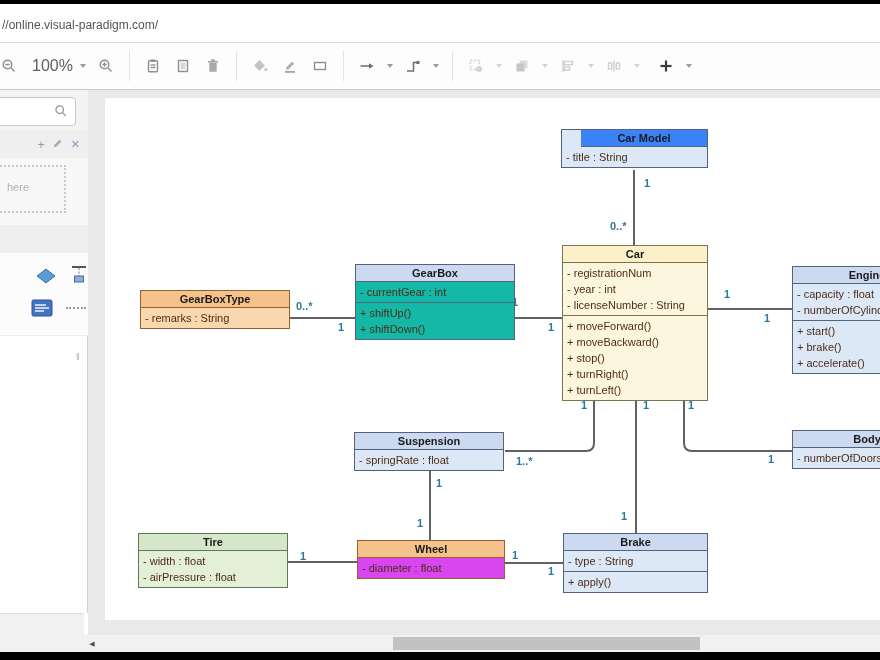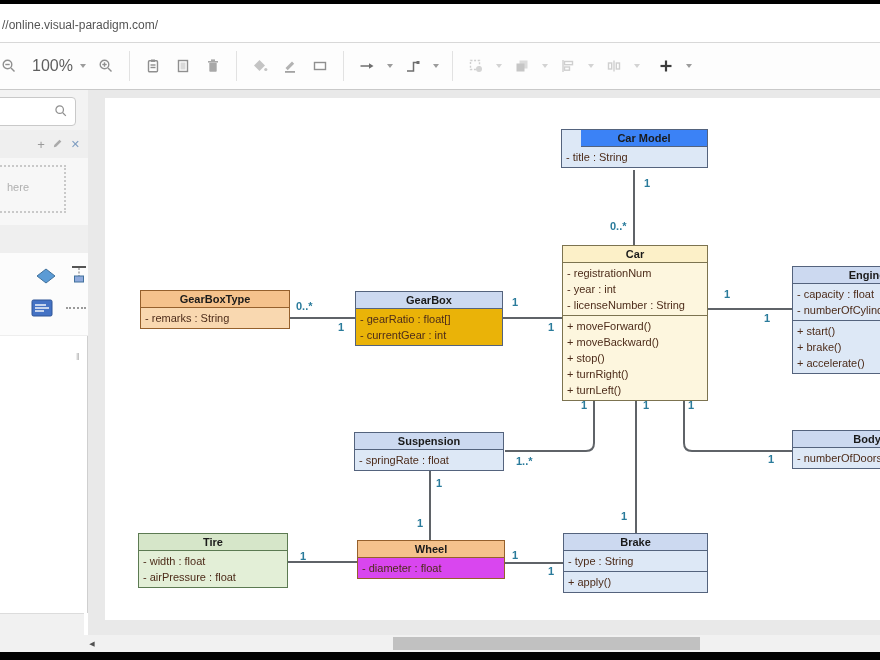--- a/index.html
+++ b/index.html
@@ -252,25 +252,28 @@
         <div class="uml-row" style="color: rgb(77, 44, 26);">- licenseNumber : String</div>
       </div>
       <div class="uml-section uml-ops" style="border-color: rgb(124, 115, 80);">
         <div class="uml-row" style="color: rgb(77, 44, 26);">+ moveForward()</div>
         <div class="uml-row" style="color: rgb(77, 44, 26);">+ moveBackward()</div>
         <div class="uml-row" style="color: rgb(77, 44, 26);">+ stop()</div>
         <div class="uml-row" style="color: rgb(77, 44, 26);">+ turnRight()</div>
         <div class="uml-row" style="color: rgb(77, 44, 26);">+ turnLeft()</div>
       </div>
     </div>
-    <div class="uml-class" style="left: 355px; top: 291px; width: 148px; background: #eab308; border-color: rgb(84, 99, 125);">
+    <div class="uml-class" style="left: 355px; top: 264px; width: 160px; background: #14b8a6; border-color: rgb(84, 99, 125);">
       <div class="uml-header" style="background: rgb(204, 217, 240); border-color: rgb(84, 99, 125);">GearBox</div>
       <div class="uml-section">
-        <div class="uml-row" style="color: rgb(77, 44, 26);">- gearRatio : float[]</div>
         <div class="uml-row" style="color: rgb(77, 44, 26);">- currentGear : int</div>
+      </div>
+      <div class="uml-section uml-ops" style="border-color: rgb(84, 99, 125);">
+        <div class="uml-row" style="color: rgb(77, 44, 26);">+ shiftUp()</div>
+        <div class="uml-row" style="color: rgb(77, 44, 26);">+ shiftDown()</div>
       </div>
     </div>
     <div class="uml-class" style="left: 140px; top: 290px; width: 150px; background: rgb(249, 216, 176); border-color: rgb(149, 96, 44);">
       <div class="uml-header" style="background: rgb(245, 194, 140); border-color: rgb(149, 96, 44);">GearBoxType</div>
       <div class="uml-section">
         <div class="uml-row" style="color: rgb(77, 44, 26);">- remarks : String</div>
       </div>
     </div>
     <div class="uml-class" style="left: 792px; top: 266px; width: 150px; background: rgb(221, 232, 246); border-color: rgb(84, 99, 125);">
       <div class="uml-header" style="background: rgb(204, 217, 240); border-color: rgb(84, 99, 125);">Engine</div>

